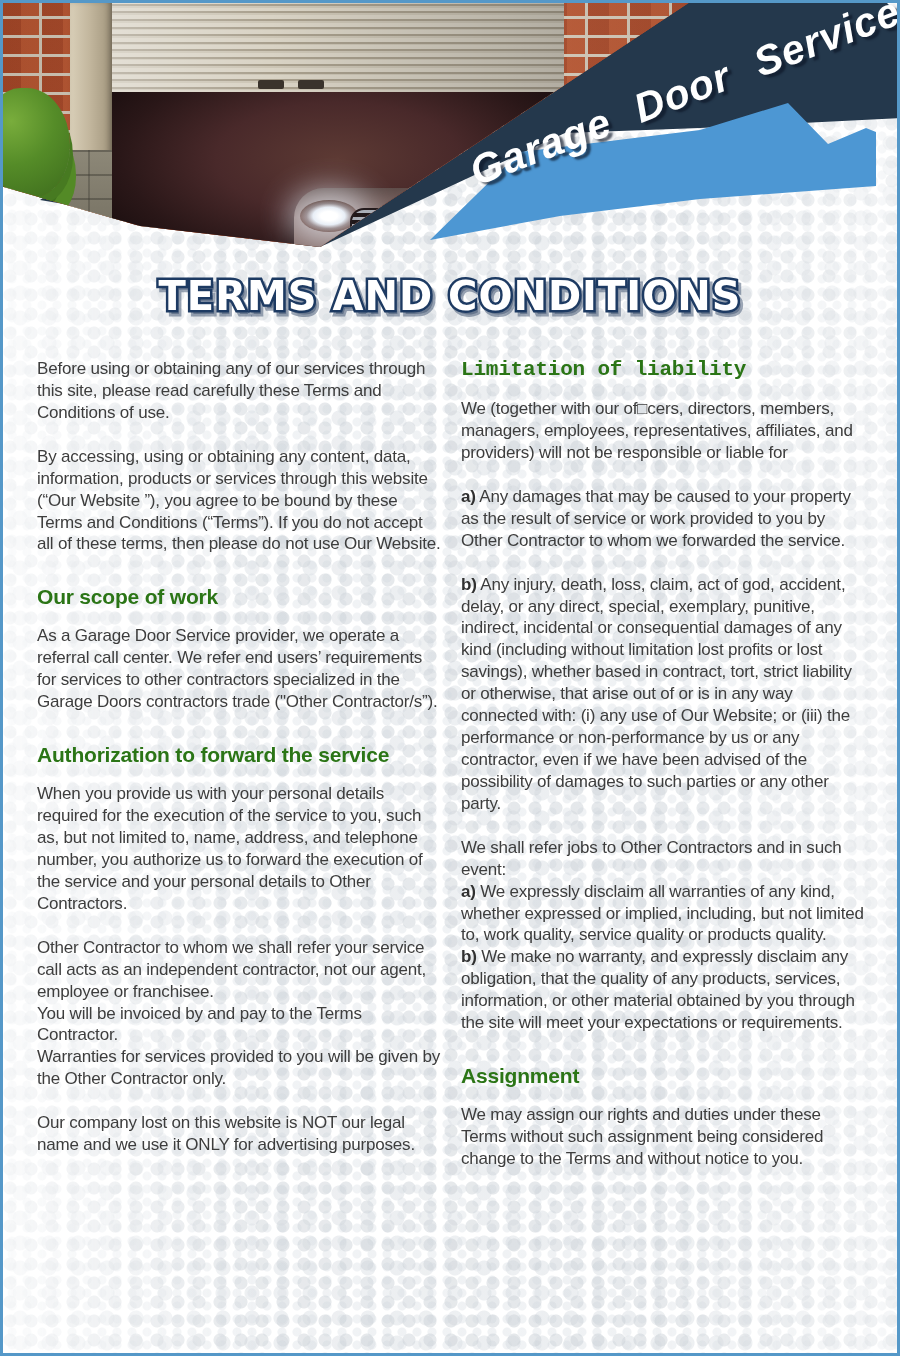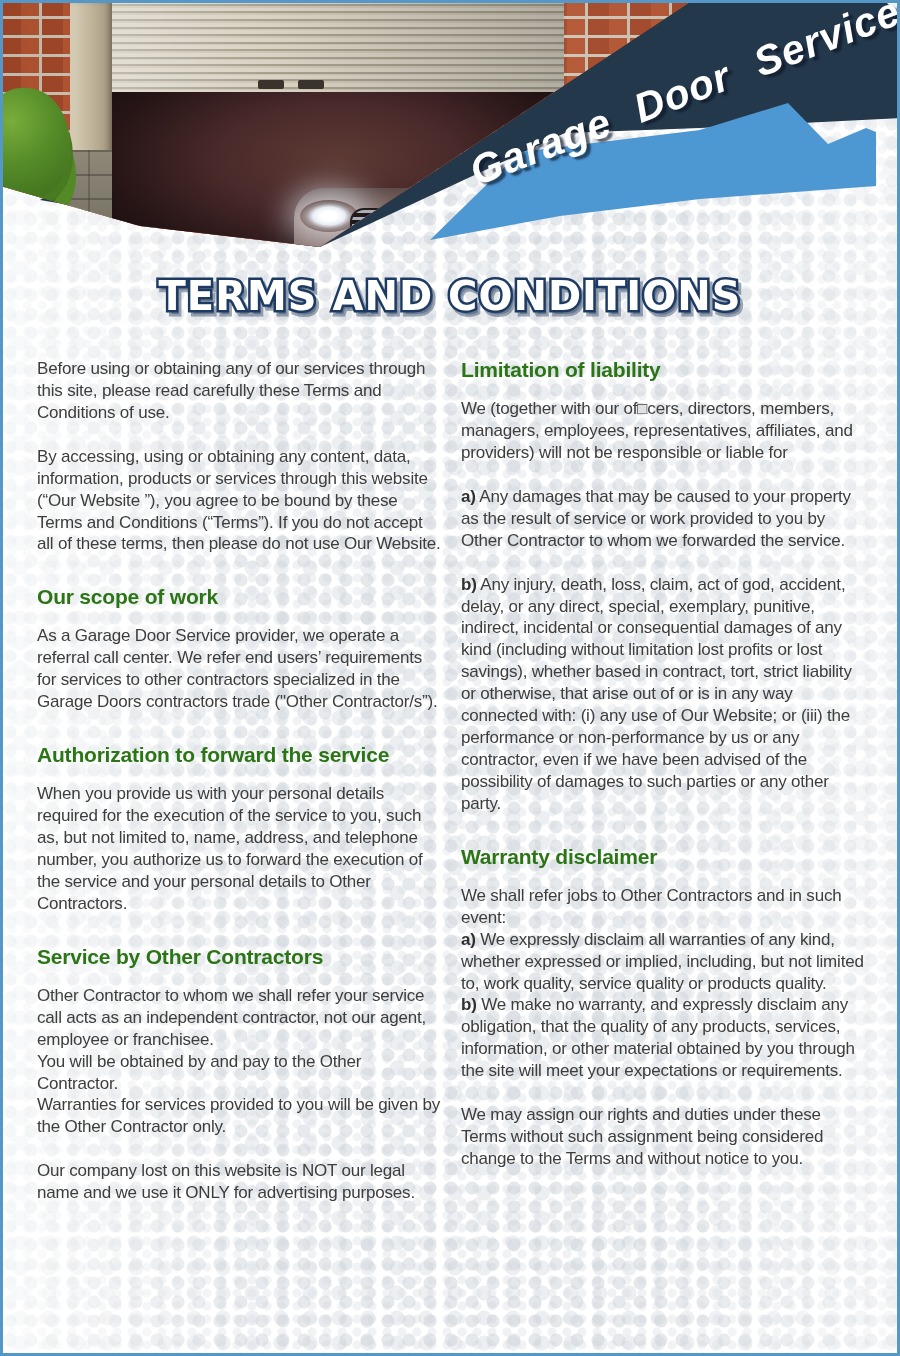--- a/index.html
+++ b/index.html
@@ -123,21 +123,21 @@
   
   .content{
     position:relative;z-index:2;
     display:grid;grid-template-columns:1fr 1fr;column-gap:18px;
     padding:30px 30px 0 34px;
   }
   .col{min-width:0;}
   .body-p{margin:0 0 22px 0;font-size:17px;line-height:1.29;color:#3d3d3d;letter-spacing:-0.2px;}
   .body-p b{color:#303030;}
   .sec-h{margin:30px 0 17px 0;font-size:21px;line-height:1.1;color:#2b7516;letter-spacing:-0.2px;}
-  .col .sec-h:first-child{margin-top:0;}
+  .col .sec-h:first-child{margin-top:0;font-family:Liberation Mono, monospace;}
 </style>
 </head>
 <body>
 
 <div class="page">
   <div class="dots"></div>
 
   <div class="hero">
     <div class="shape navy"></div>
     <div class="shape lightblue"></div>
@@ -175,27 +175,26 @@
   </div>
 
   <div class="content">
     <div class="col">
         <p class="body-p"><span>Before using or obtaining any of our services through this site, please read carefully these Terms and Conditions of use.</span></p>
         <p class="body-p"><span>By accessing, using or obtaining any content, data, information, products or services through this website (“Our Website ”), you agree to be bound by these Terms and Conditions (“Terms”). If you do not accept all of these terms, then please do not use Our Website.</span></p>
         <h3 class="sec-h">Our scope of work</h3>
         <p class="body-p"><span>As a Garage Door Service provider, we operate a referral call center. We refer end users’ requirements for services to other contractors specialized in the Garage Doors contractors trade ("Other Contractor/s”).</span></p>
         <h3 class="sec-h">Authorization to forward the service</h3>
         <p class="body-p"><span>When you provide us with your personal details required for the execution of the service to you, such as, but not limited to, name, address, and telephone number, you authorize us to forward the execution of the service and your personal details to Other Contractors.</span></p>
-        <h3 class="sec-h">Service by Other Contractors</h3>
-        <p class="body-p"><span>Other Contractor to whom we shall refer your service call acts as an independent contractor, not our agent, employee or franchisee.</span><br><span>You will be obtained by and pay to the Other Contractor.</span><br><span>Warranties for services provided to you will be given by the Other Contractor only.</span></p>
+        <p class="body-p"><span>Other Contractor to whom we shall refer your service call acts as an independent contractor, not our agent, employee or franchisee.</span><br><span>You will be invoiced by and pay to the Terms Contractor.</span><br><span>Warranties for services provided to you will be given by the Other Contractor only.</span></p>
         <p class="body-p"><span>Our company lost on this website is NOT our legal name and we use it ONLY for advertising purposes.</span></p>
       </div>
     <div class="col">
         <h3 class="sec-h">Limitation of liability</h3>
         <p class="body-p"><span>We (together with our of□cers, directors, members, managers, employees, representatives, affiliates, and providers) will not be responsible or liable for</span></p>
         <p class="body-p"><b>a)</b><span> Any damages that may be caused to your property as the result of service or work provided to you by Other Contractor to whom we forwarded the service.</span></p>
         <p class="body-p"><b>b)</b><span> Any injury, death, loss, claim, act of god, accident, delay, or any direct, special, exemplary, punitive, indirect, incidental or consequential damages of any kind (including without limitation lost profits or lost savings), whether based in contract, tort, strict liability or otherwise, that arise out of or is in any way connected with: (i) any use of Our Website; or (iii) the performance or non-performance by us or any contractor, even if we have been advised of the possibility of damages to such parties or any other party.</span></p>
-        <h3 class="sec-h">Warranty disclaimer</h3>
         <p class="body-p"><span>We shall refer jobs to Other Contractors and in such event:</span><br><b>a)</b><span> We expressly disclaim all warranties of any kind, whether expressed or implied, including, but not limited to, work quality, service quality or products quality.</span><br><b>b)</b><span> We make no warranty, and expressly disclaim any obligation, that the quality of any products, services, information, or other material obtained by you through the site will meet your expectations or requirements.</span></p>
+        <h3 class="sec-h">Assignment</h3>
         <p class="body-p"><span>We may assign our rights and duties under these Terms without such assignment being considered change to the Terms and without notice to you.</span></p>
       </div>
   </div>
 </div>
 
 </body></html>

